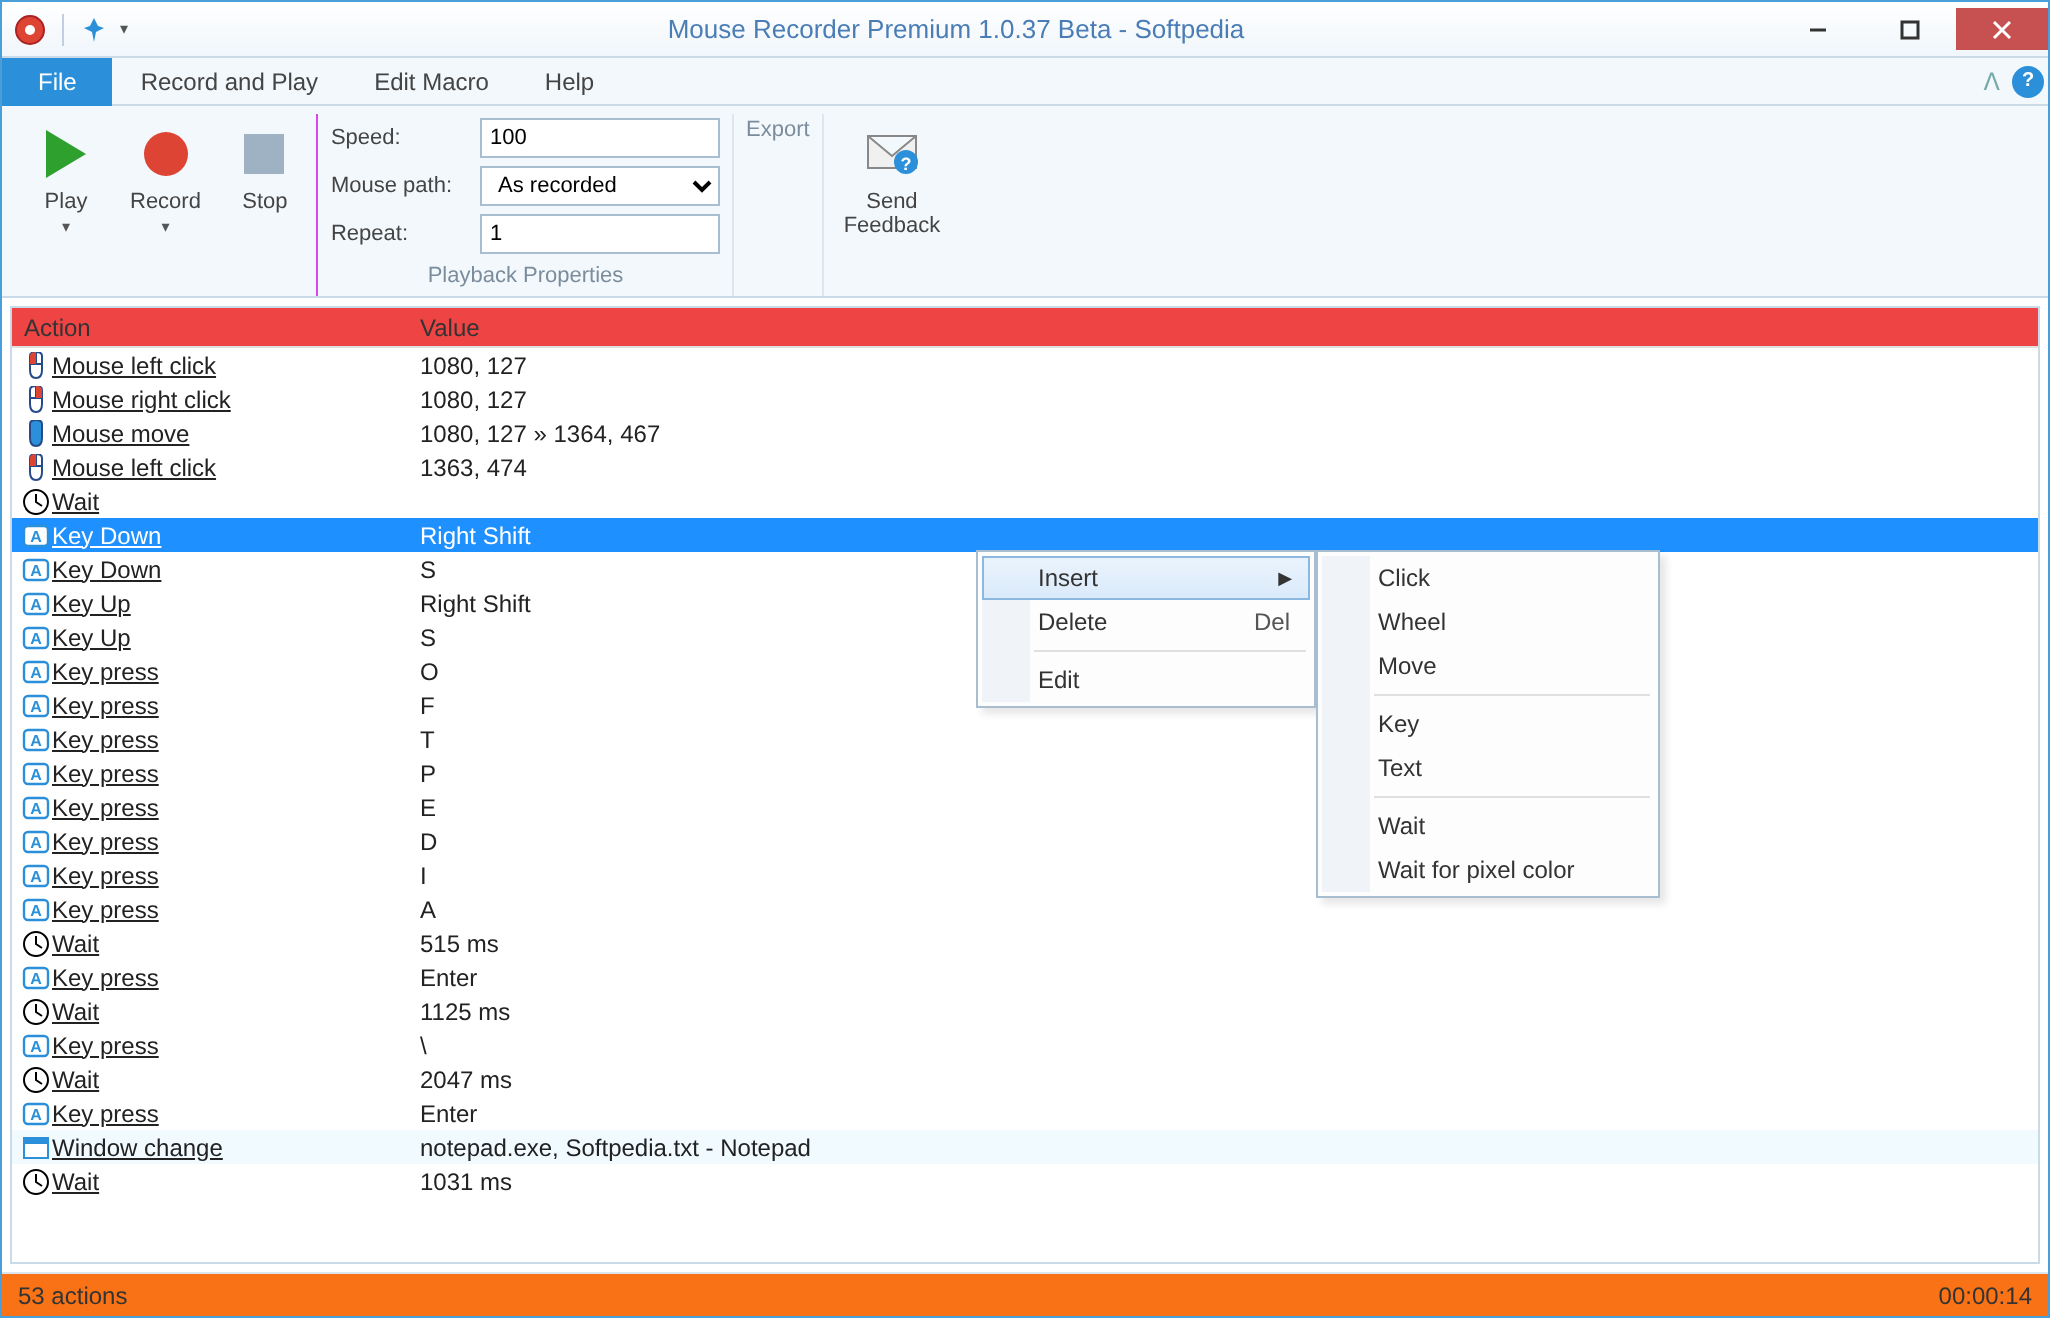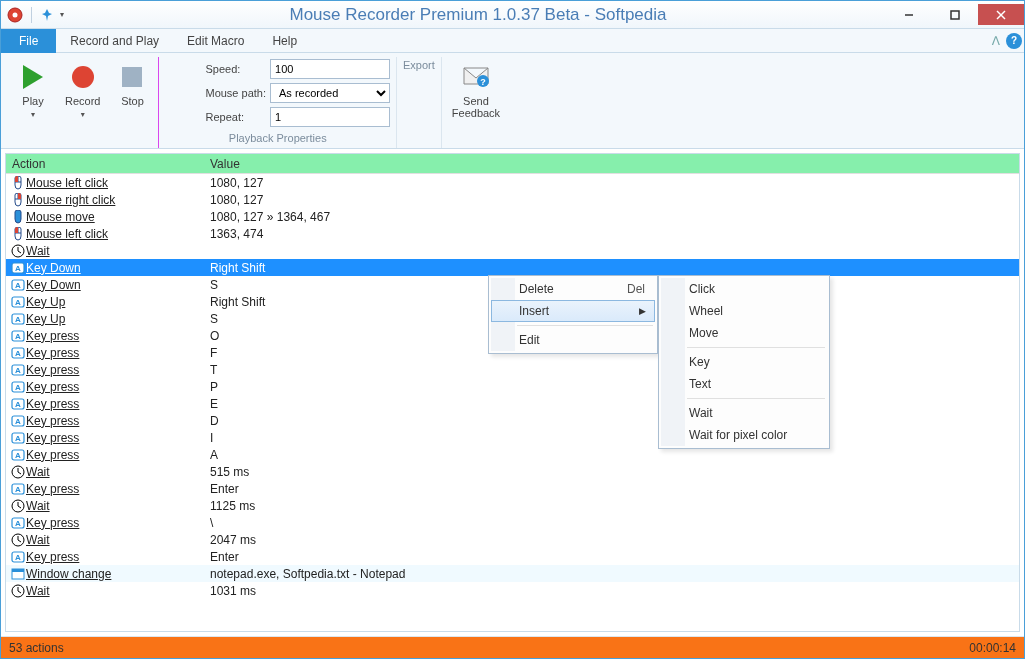--- a/index.html
+++ b/index.html
@@ -2,21 +2,21 @@
 <html><head>
 <meta charset="utf-8">
 <style>
   * { box-sizing: border-box; margin: 0; padding: 0; }
   html, body { width: 1025px; height: 659px; font-family: 'Segoe UI', Tahoma, sans-serif; font-size: 12px; overflow: hidden; background: #fff; }
   .window { width: 100%; height: 100%; display: flex; flex-direction: column; border: 1px solid #4a9fd8; }
 
   
   .titlebar { height: 28px; background: linear-gradient(#fff, #f0f6fb); display: flex; align-items: center; border-bottom: 1px solid #c9dbe9; }
   .titlebar-left { display: flex; align-items: center; gap: 6px; padding: 0 6px; }
-  .titlebar-spacer { flex: 1; text-align: center; color: #4a7db5; font-size: 17px; }
+  .titlebar-spacer { flex: 1; text-align: center; color: #4a7db5; font-size: 13px; }
   .titlebar-buttons { display: flex; }
   .tb-btn { width: 46px; height: 21px; display: flex; align-items: center; justify-content: center; }
   .tb-close { background: #c75050; color: #fff; width: 46px; height: 21px; display: flex; align-items: center; justify-content: center; }
   .qat-sep { width: 1px; height: 16px; background: #c0d0e0; margin: 0 2px; }
 
   
   .menubar { height: 24px; background: #f3f8fc; display: flex; align-items: center; border-bottom: 1px solid #c9dbe9; padding-right: 2px; }
   .menu-file { background: #2b90d9; color: #fff; padding: 0 18px; height: 24px; display: flex; align-items: center; }
   .menu-item { padding: 0 14px; color: #444; height: 24px; display: flex; align-items: center; }
   .menu-spacer { flex: 1; }
@@ -27,26 +27,26 @@
   .ribbon { height: 96px; background: #f3f8fc; display: flex; border-bottom: 1px solid #c9dbe9; padding: 4px 6px 0 6px; }
   .ribbon-group { display: flex; flex-direction: column; border-right: 1px solid #dbe6ef; padding: 0 6px; }
   .ribbon-group-body { flex: 1; display: flex; align-items: flex-start; gap: 8px; padding-top: 2px; }
   .ribbon-group-label { text-align: center; color: #7b8c9c; font-size: 11px; padding: 2px 0 4px 0; }
   .ribbon-btn { display: flex; flex-direction: column; align-items: center; gap: 0; padding: 2px 4px; color: #444; }
   .ribbon-btn-icon { width: 32px; height: 32px; display: flex; align-items: center; justify-content: center; }
   .ribbon-btn-label { font-size: 11px; text-align: center; line-height: 1.1; margin-top: 2px; }
   .drop-arrow { font-size: 8px; color: #555; }
 
   
-  .props { display: grid; grid-template-columns: auto 120px; gap: 4px 4px; align-items: center; font-size: 11px; color: #444; margin-left: 40px; }
+  .props { display: grid; grid-template-columns: auto 120px; gap: 4px 14px; align-items: center; font-size: 11px; color: #444; }
   .props input, .props select { height: 20px; border: 1px solid #a9bdd1; font-size: 11px; padding: 0 4px; background: #fff; }
 
   
   .content { flex: 1; display: flex; flex-direction: column; background: #fff; border: 1px solid #c9dbe9; margin: 4px; min-height: 0; }
-  .cols { display: flex; background: #86efac; border-bottom: 1px solid #e0e0e0; height: 20px; align-items: center; }
+  .cols { display: flex; background: #ef4444; border-bottom: 1px solid #e0e0e0; height: 20px; align-items: center; }
   .col-action { width: 200px; padding-left: 6px; color: #333; }
   .col-value { flex: 1; padding-left: 4px; color: #333; }
 
   
   .rows-wrap { flex: 1; position: relative; overflow: hidden; }
   .rows { position: absolute; inset: 0; overflow-y: scroll; }
   .row { display: flex; height: 17px; align-items: center; font-size: 12px; color: #222; }
   .row.selected { background: #1e90ff; color: #fff; }
   .row.alt { background: #f0faff; }
   .row-icon { width: 20px; display: flex; align-items: center; justify-content: center; padding-left: 4px; }
@@ -454,28 +454,28 @@
 
   <div class="statusbar">
     <span>53 actions</span>
     <div class="status-spacer"></div>
     <span>00:00:14</span>
   </div>
 </div>
 
 <div class="ctx" style="left:488px; top:275px; width:170px;">
   <div class="ctx-gutter"></div>
-  <div class="ctx-item">
-    <span>Delete</span>
-      <span class="ctx-short">Del</span>
-  </div>
   <div class="ctx-item hover">
     <span>Insert</span>
       <span class="ctx-arrow">▶</span>
   </div>
+  <div class="ctx-item">
+    <span>Delete</span>
+      <span class="ctx-short">Del</span>
+  </div>
   <div class="ctx-sep"></div>
   <div class="ctx-item">
       <span>Edit</span>
     </div>
 </div>
 
 <div class="ctx" style="left:658px; top:275px; width:172px;">
   <div class="ctx-gutter"></div>
   <div class="ctx-item">
       <span>Click</span>

